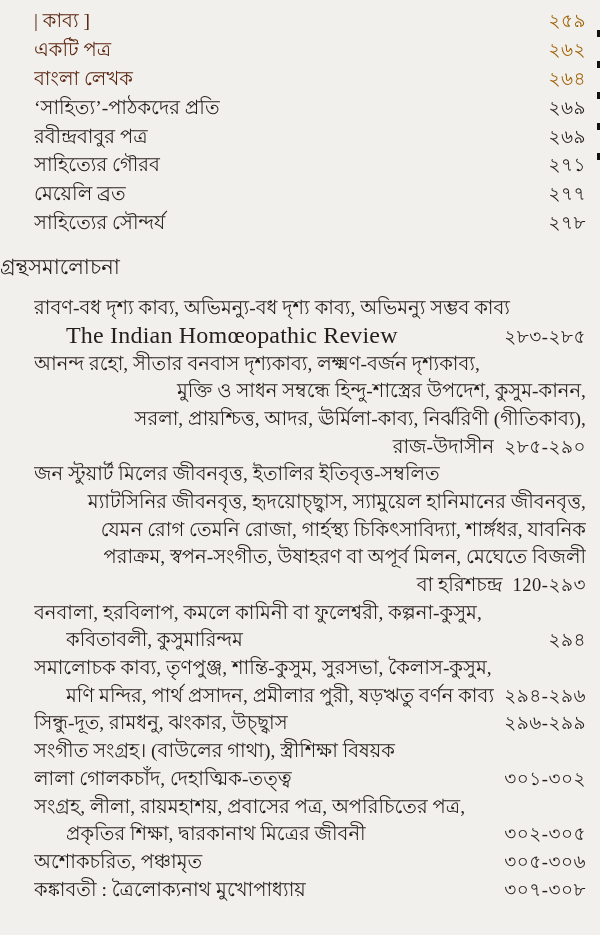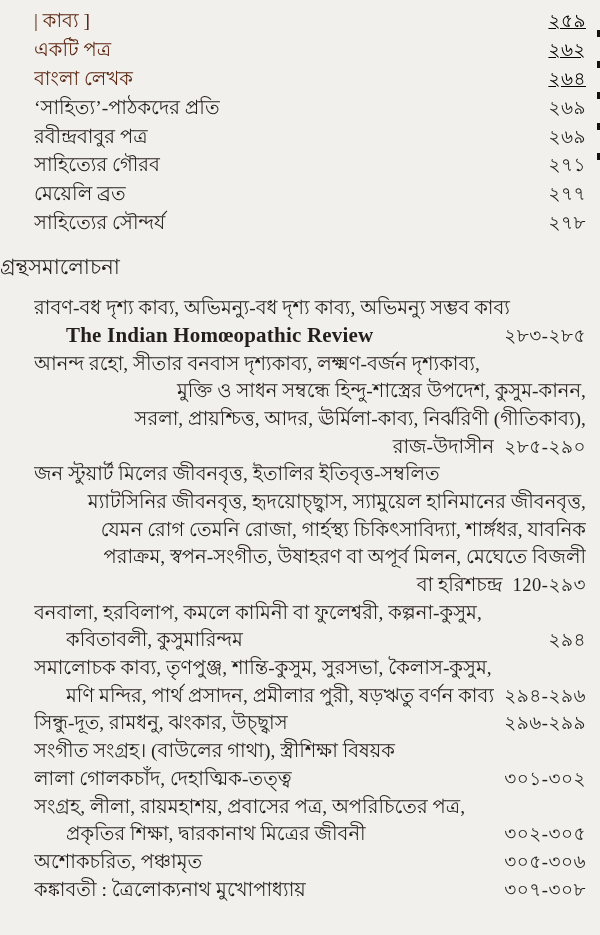--- a/index.html
+++ b/index.html
@@ -21,27 +21,27 @@
     align-items:baseline;
     padding-left:34px;
     padding-right:14px;
     white-space:nowrap;
   }
   .top-row{height:28.9px;font-size:19.5px;line-height:28.9px;}
   .rev-row{height:27.7px;font-size:19.5px;line-height:27.7px;}
   .label{flex:1;overflow:hidden;}
   .page-num{margin-left:10px;font-size:18.5px;letter-spacing:.5px;}
   .ink-warm{color:#5a2611;}
-  .ink-warm .page-num{color:#000000;text-decoration:underline;}
+  .ink-warm .page-num{color:#a16207;}
   .section-heading{
     margin:16px 0 14px 0;
     font-size:21px;
     line-height:26px;
   }
-  .latin .label{font-size:21px;letter-spacing:.2px;font-weight:bold;}
+  .latin .label{font-size:24px;letter-spacing:.2px;}
   .indent-1{padding-left:61px;text-align:right;}
   .indent-2{padding-left:66px;}
   .scan-mark{
     position:absolute;right:0;width:3px;height:7px;background:#141210;
   }
 </style>
 </head>
 <body>
 
 <div class="page">

